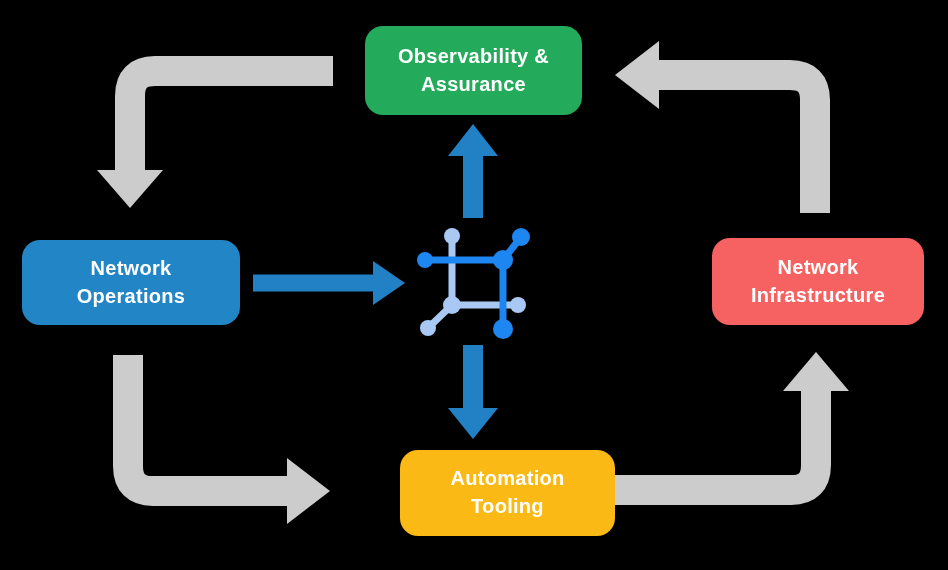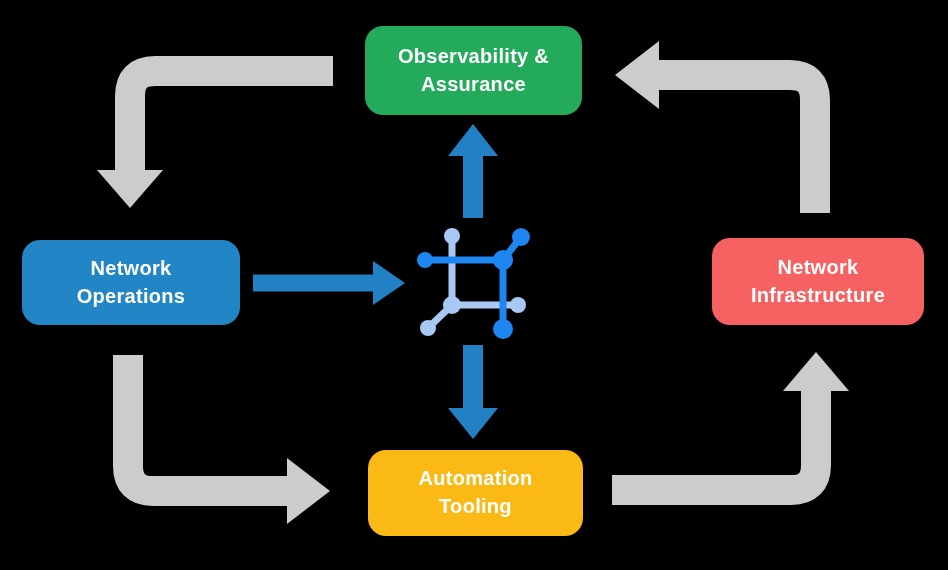--- a/index.html
+++ b/index.html
@@ -107,18 +107,18 @@
 Assurance</span>
   </div>
   <div class="node" id="node-1" style="background: var(--blue);">
     <span>Network
 Operations</span>
   </div>
   <div class="node" id="node-2" style="background: var(--red);">
     <span>Network
 Infrastructure</span>
   </div>
-  <div class="node" id="node-3" style="background: var(--yellow);">
+  <div class="node" id="node-3" style="background: var(--yellow); margin-left: 32px;">
     <span>Automation
 Tooling</span>
   </div>
 
 </div>
 
 </body></html>

